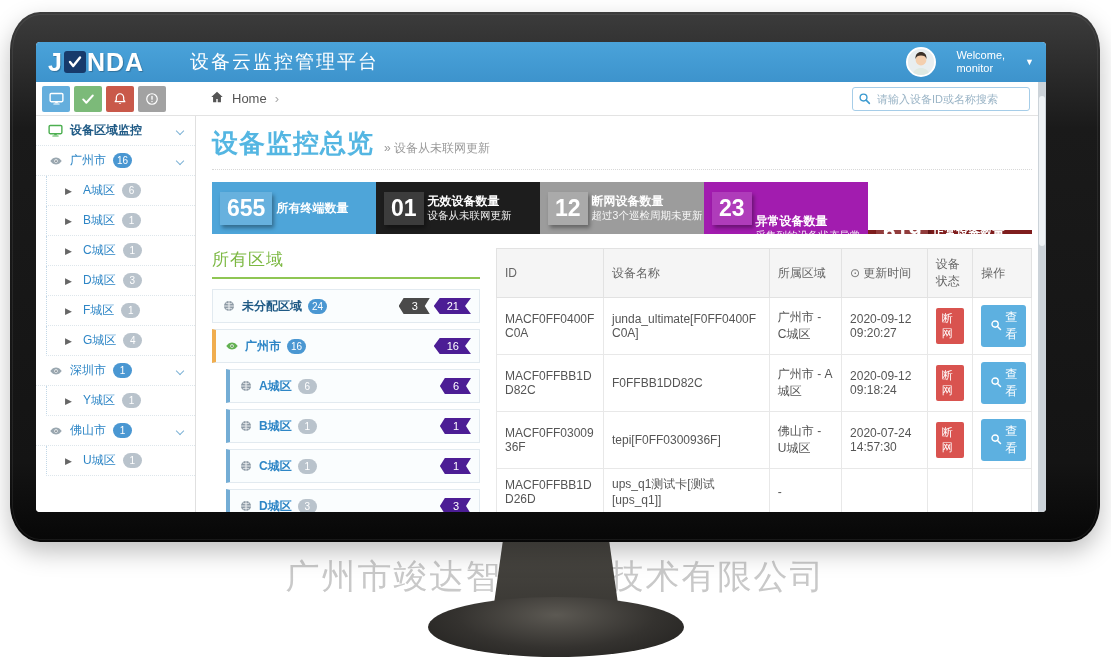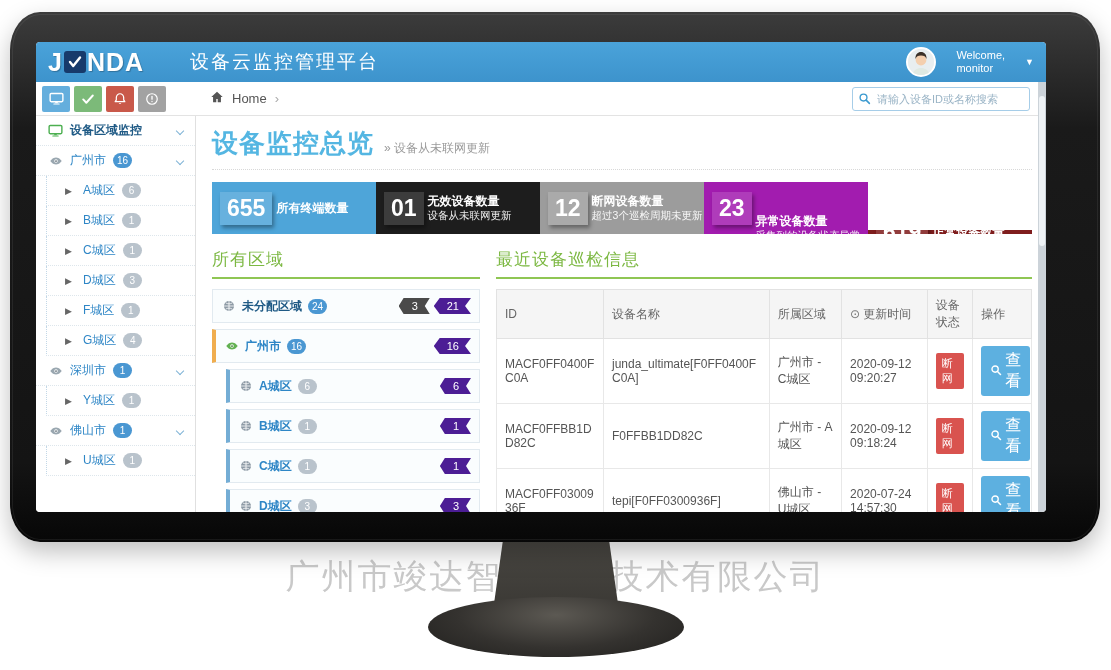--- a/index.html
+++ b/index.html
@@ -113,21 +113,21 @@
 
   
   table { width:100%; border-collapse:collapse; table-layout:fixed; }
   th { background:#f5f5f5; border:1px solid #e2e2e2; font-weight:normal; color:#666;
     text-align:left; padding:7px 8px; font-size:12px; }
   td { border:1px solid #e8e8e8; padding:7px 8px; font-size:12px; color:#555; vertical-align:middle;
     word-wrap:break-word; }
   .st-badge { display:inline-block; background:#d9534f; color:#fff; font-size:11px;
     padding:3px 6px; border-radius:2px; }
   .view-btn { display:inline-flex; align-items:center; gap:3px; background:#5db0e0; color:#fff;
-    border:none; border-radius:3px; padding:4px 9px; font-size:16px; cursor:pointer;
+    border:none; border-radius:3px; padding:4px 9px; font-size:12px; cursor:pointer;
     font-family:"Liberation Sans","DejaVu Sans",sans-serif; }
   .clock-g { color:#777; margin-right:3px; }
 
   
   .scrollbar { position:absolute; right:0; top:40px; bottom:0; width:8px; background:#ccd3d9; }
   .scroll-thumb { position:absolute; top:14px; left:1px; width:6px; height:150px;
     background:#eef2f5; border-radius:3px; }
 </style>
 </head>
 <body>
@@ -459,21 +459,20 @@
                     </span>
     <span class="r-label">D城区</span>
     <span class="s-badge badge-gray">3</span>
     <span class="r-tags">
                       <span class="ribbon ribbon-gray">3</span>
                     </span>
   </div>
                 </div>
             </div>
             <div class="col-right">
-              <div class="sec-title">最近设备巡检信息</div>
               <table>
                 <colgroup>
                   <col style="width:20%">
                     <col style="width:31%">
                     <col style="width:13.5%">
                   <col style="width:16%">
                     <col style="width:8.5%">
                     <col style="width:11%">
                 </colgroup>
                 <thead>

